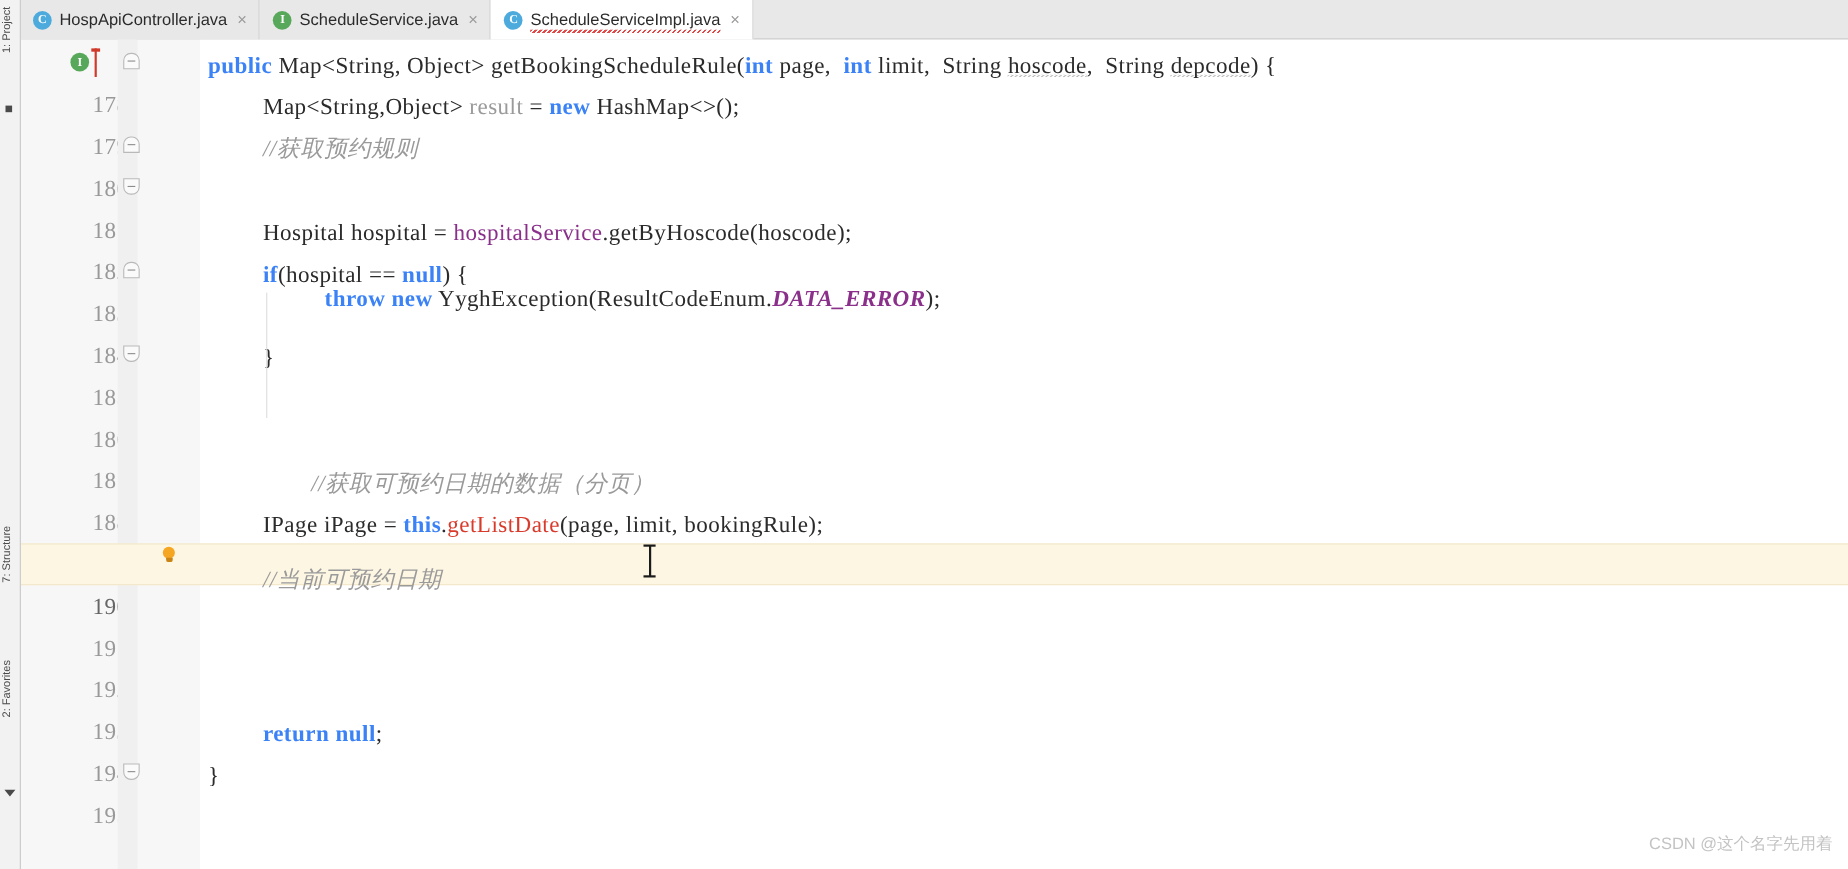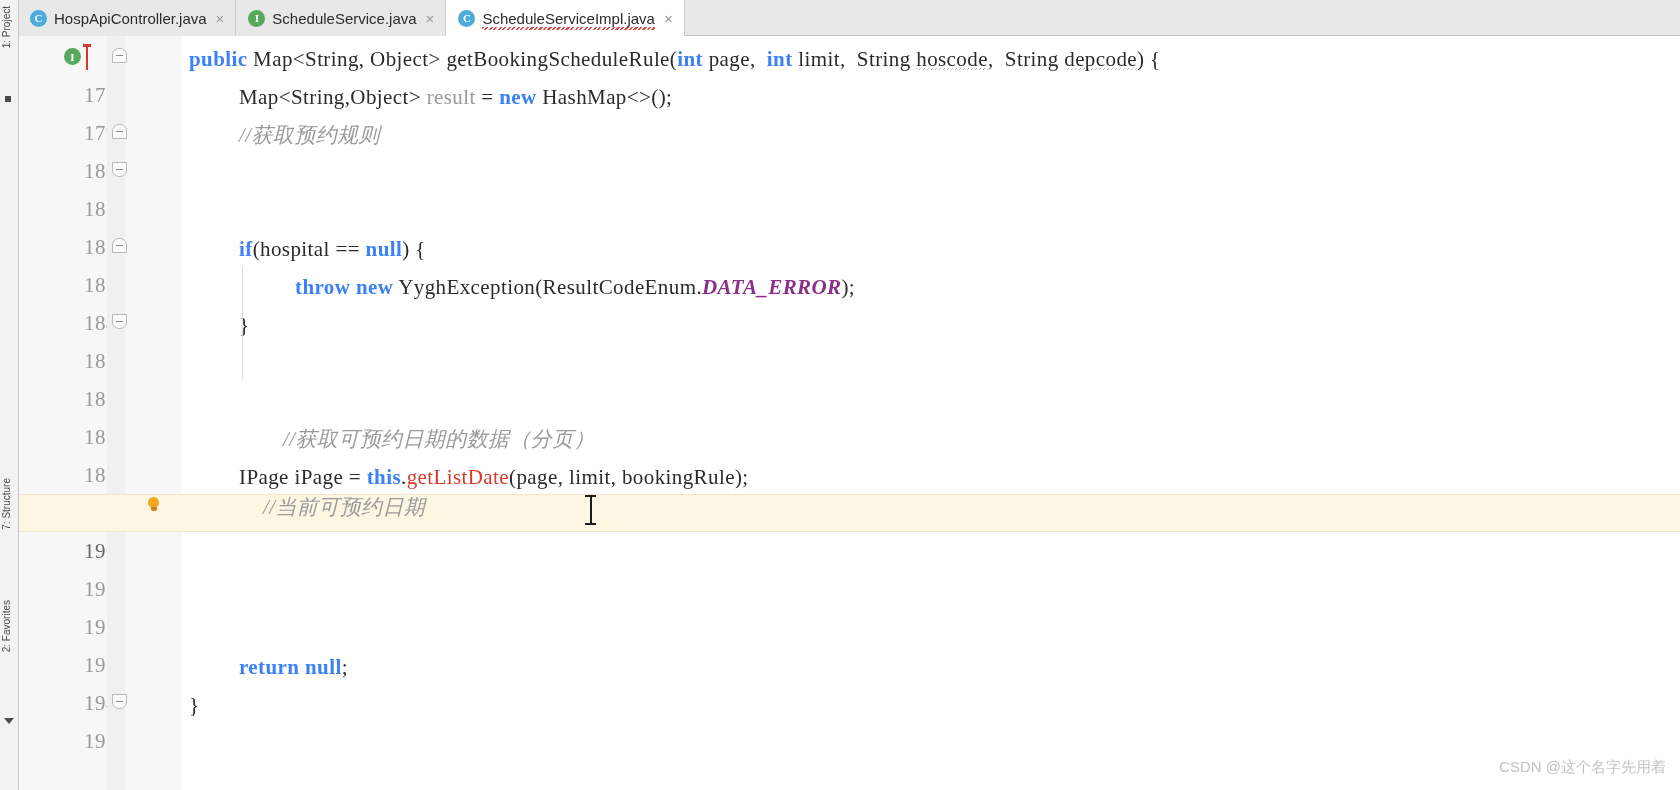--- a/index.html
+++ b/index.html
@@ -402,35 +402,36 @@
 
     <div class="indent-guide" style="left:60px; top:230px; height:114px;"></div>
 
     <div class="code-line" style="top:4px; left:7px;"><span class="kw">public</span><span class="punc"> </span><span class="type">Map</span><span class="punc">&lt;</span><span class="type">String</span><span class="punc">, </span><span class="type">Object</span><span class="punc">&gt; </span><span class="type">getBookingScheduleRule</span><span class="punc">(</span><span class="kw">int</span><span class="punc"> </span><span class="type">page</span><span class="punc">,  </span><span class="kw">int</span><span class="punc"> </span><span class="type">limit</span><span class="punc">,  </span><span class="type">String</span><span class="punc"> </span><span class="type squig">hoscode</span><span class="punc">,  </span><span class="type">String</span><span class="punc"> </span><span class="type squig">depcode</span><span class="punc">) {</span></div>
 
     <div class="code-line" style="top:42px; left:57px;"><span class="type">Map</span><span class="punc">&lt;</span><span class="type">String</span><span class="punc">,</span><span class="type">Object</span><span class="punc">&gt; </span><span class="ident-gray">result</span><span class="punc"> = </span><span class="kw">new</span><span class="punc"> </span><span class="type">HashMap</span><span class="punc">&lt;&gt;();</span></div>
 
     <div class="code-line cmt" style="top:80px; left:57px;">//获取预约规则</div>
 
 
+    <div class="code-line" style="top:156px; left:57px;"><span class="type">Hospital</span><span class="punc"> </span><span class="type">hospital</span><span class="punc"> = </span><span class="fld">hospitalService</span><span class="punc">.</span><span class="type">getByHoscode</span><span class="punc">(</span><span class="type">hoscode</span><span class="punc">);</span></div>
 
     <div class="code-line" style="top:194px; left:57px;"><span class="kw">if</span><span class="punc">(</span><span class="type">hospital</span><span class="punc"> == </span><span class="kw">null</span><span class="punc">) {</span></div>
 
-    <div class="code-line" style="top:232px; left:113px;"><span class="kw">throw</span><span class="punc"> </span><span class="kw">new</span><span class="punc"> </span><span class="type">YyghException</span><span class="punc">(</span><span class="type">ResultCodeEnum</span><span class="punc">.</span><span class="str-const">DATA_ERROR</span><span class="punc">);</span></div>
+    <div class="code-line" style="top:216px; left:113px;"><span class="kw">throw</span><span class="punc"> </span><span class="kw">new</span><span class="punc"> </span><span class="type">YyghException</span><span class="punc">(</span><span class="type">ResultCodeEnum</span><span class="punc">.</span><span class="str-const">DATA_ERROR</span><span class="punc">);</span></div>
 
     <div class="code-line punc" style="top:270px; left:57px;">}</div>
 
 
     <div class="code-line" style="top:346px; left:57px;"></div>
 
     <div class="code-line cmt" style="top:384px; left:57px;margin-left:44px;">//获取可预约日期的数据（分页）</div>
 
     <div class="code-line" style="top:422px; left:57px;"><span class="type">IPage</span><span class="punc"> </span><span class="type">iPage</span><span class="punc"> = </span><span class="kw">this</span><span class="punc">.</span><span class="mcall">getListDate</span><span class="punc">(</span><span class="type">page</span><span class="punc">, </span><span class="type">limit</span><span class="punc">, </span><span class="type">bookingRule</span><span class="punc">);</span></div>
 
-    <div class="code-line cmt" style="top:452px; left:57px; z-index:3;margin-left:24px;">//当前可预约日期</div>
+    <div class="code-line cmt" style="top:472px; left:57px; z-index:3;">//当前可预约日期</div>
 
 
     <div class="code-line" style="top:536px; left:57px;"></div>
 
     <div class="code-line" style="top:574px; left:57px;"></div>
 
     <div class="code-line" style="top:612px; left:57px;"><span class="kw">return</span><span class="punc"> </span><span class="kw">null</span><span class="punc">;</span></div>
 
     <div class="code-line punc" style="top:650px; left:7px;">}</div>
 

